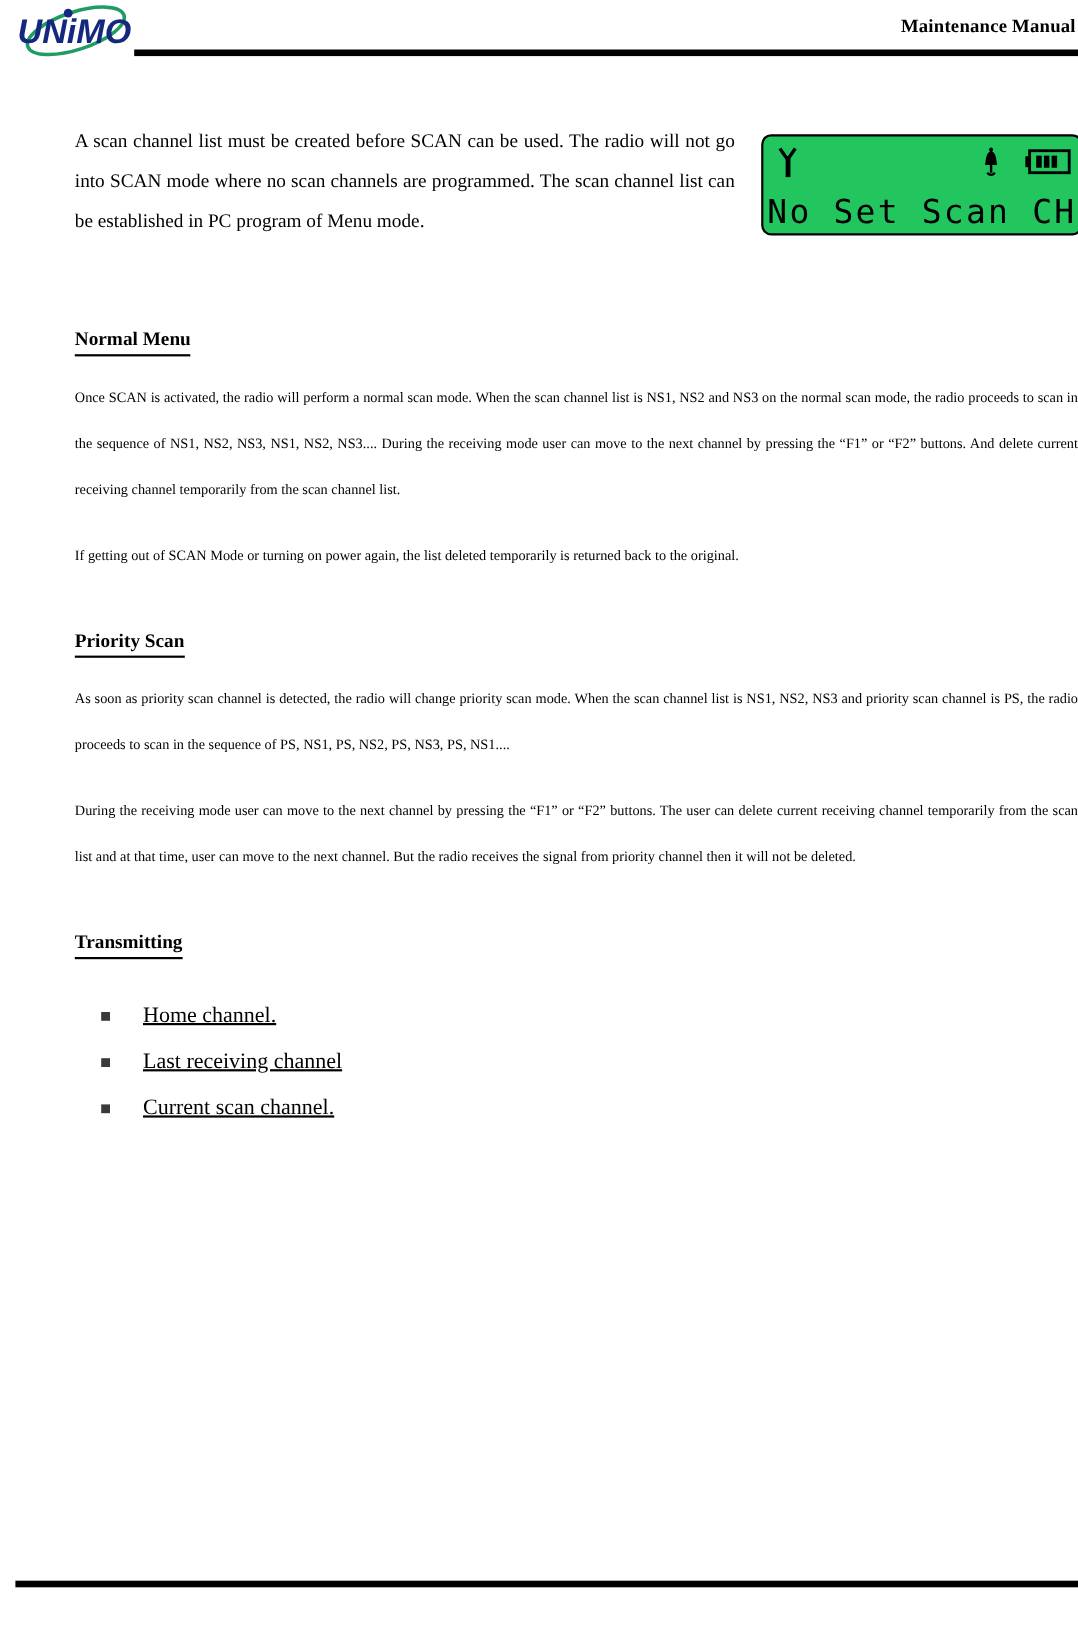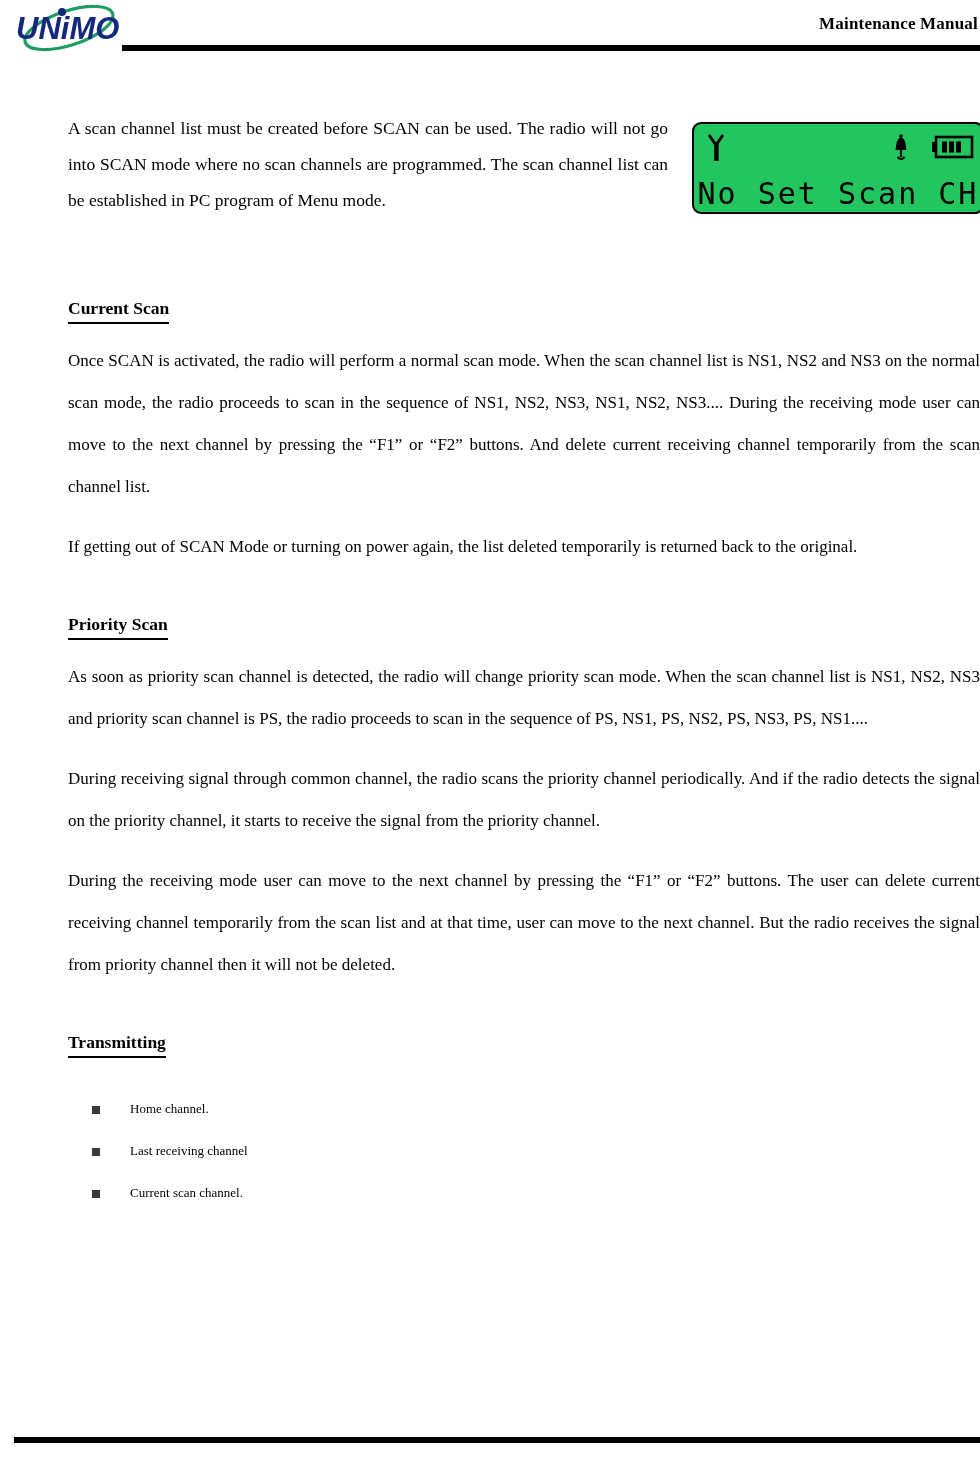--- a/index.html
+++ b/index.html
@@ -55,21 +55,21 @@
 
   
   .content {
     position: absolute;
     left: 68px;
     top: 110px;
     width: 912px;
   }
 
   p.body-text {
-    font-size: 17px;
+    font-size: 13px;
     line-height: 42px;
     text-align: justify;
     margin: 0 0 18px 0;
     hyphens: none;
   }
 
   .intro-block {
     position: relative;
     min-height: 160px;
   }
@@ -132,23 +132,24 @@
   .heading-wrap { display: block; }
 
   
   ul.bullet-list {
     list-style: none;
     margin: 14px 0 0 0;
     padding: 0;
   }
   ul.bullet-list li {
     position: relative;
-    font-size: 13px;
+    font-size: 20px;
     line-height: 42px;
     padding-left: 62px;
+    text-decoration: underline;
   }
   ul.bullet-list li .sq-bullet {
     position: absolute;
     left: 24px;
     top: 18px;
     width: 8px;
     height: 8px;
     background: #3a3a3a;
   }
 
@@ -222,30 +223,29 @@
             <rect x="24" y="6.5" width="5" height="11" fill="#000"></rect>
           </svg>
         </span>
 
       </div>
       <div class="lcd-text">No Set Scan CH</div>
     </div>
   </div>
 
   <div class="heading-wrap">
-    <h2 class="section-heading">Current Scan </h2>
+    <h2 class="section-heading">Normal Menu </h2>
   </div>
   <p class="body-text">Once SCAN is activated, the radio will perform a normal scan mode. When the scan channel list is NS1, NS2 and NS3 on the normal scan mode, the radio proceeds to scan in the sequence of NS1, NS2, NS3, NS1, NS2, NS3.... During the receiving mode user can move to the next channel by pressing the “F1” or “F2” buttons. And delete current receiving channel temporarily from the scan channel list.</p>
   <p class="body-text">If getting out of SCAN Mode or turning on power again, the list deleted temporarily is returned back to the original.</p>
 
   <div class="heading-wrap">
     <h2 class="section-heading">Priority Scan </h2>
   </div>
   <p class="body-text">As soon as priority scan channel is detected, the radio will change priority scan mode. When the scan channel list is NS1, NS2, NS3 and priority scan channel is PS, the radio proceeds to scan in the sequence of PS, NS1, PS, NS2, PS, NS3, PS, NS1....</p>
-  <p class="body-text">During receiving signal through common channel, the radio scans the priority channel periodically. And if the radio detects the signal on the priority channel, it starts to receive the signal from the priority channel.</p>
   <p class="body-text">During the receiving mode user can move to the next channel by pressing the “F1” or “F2” buttons. The user can delete current receiving channel temporarily from the scan list and at that time, user can move to the next channel. But the radio receives the signal from priority channel then it will not be deleted.</p>
 
   <div class="heading-wrap">
     <h2 class="section-heading">Transmitting</h2>
   </div>
 
   <ul class="bullet-list">
     <li>
       <span class="sq-bullet"></span>
       <span>Home channel.</span>

